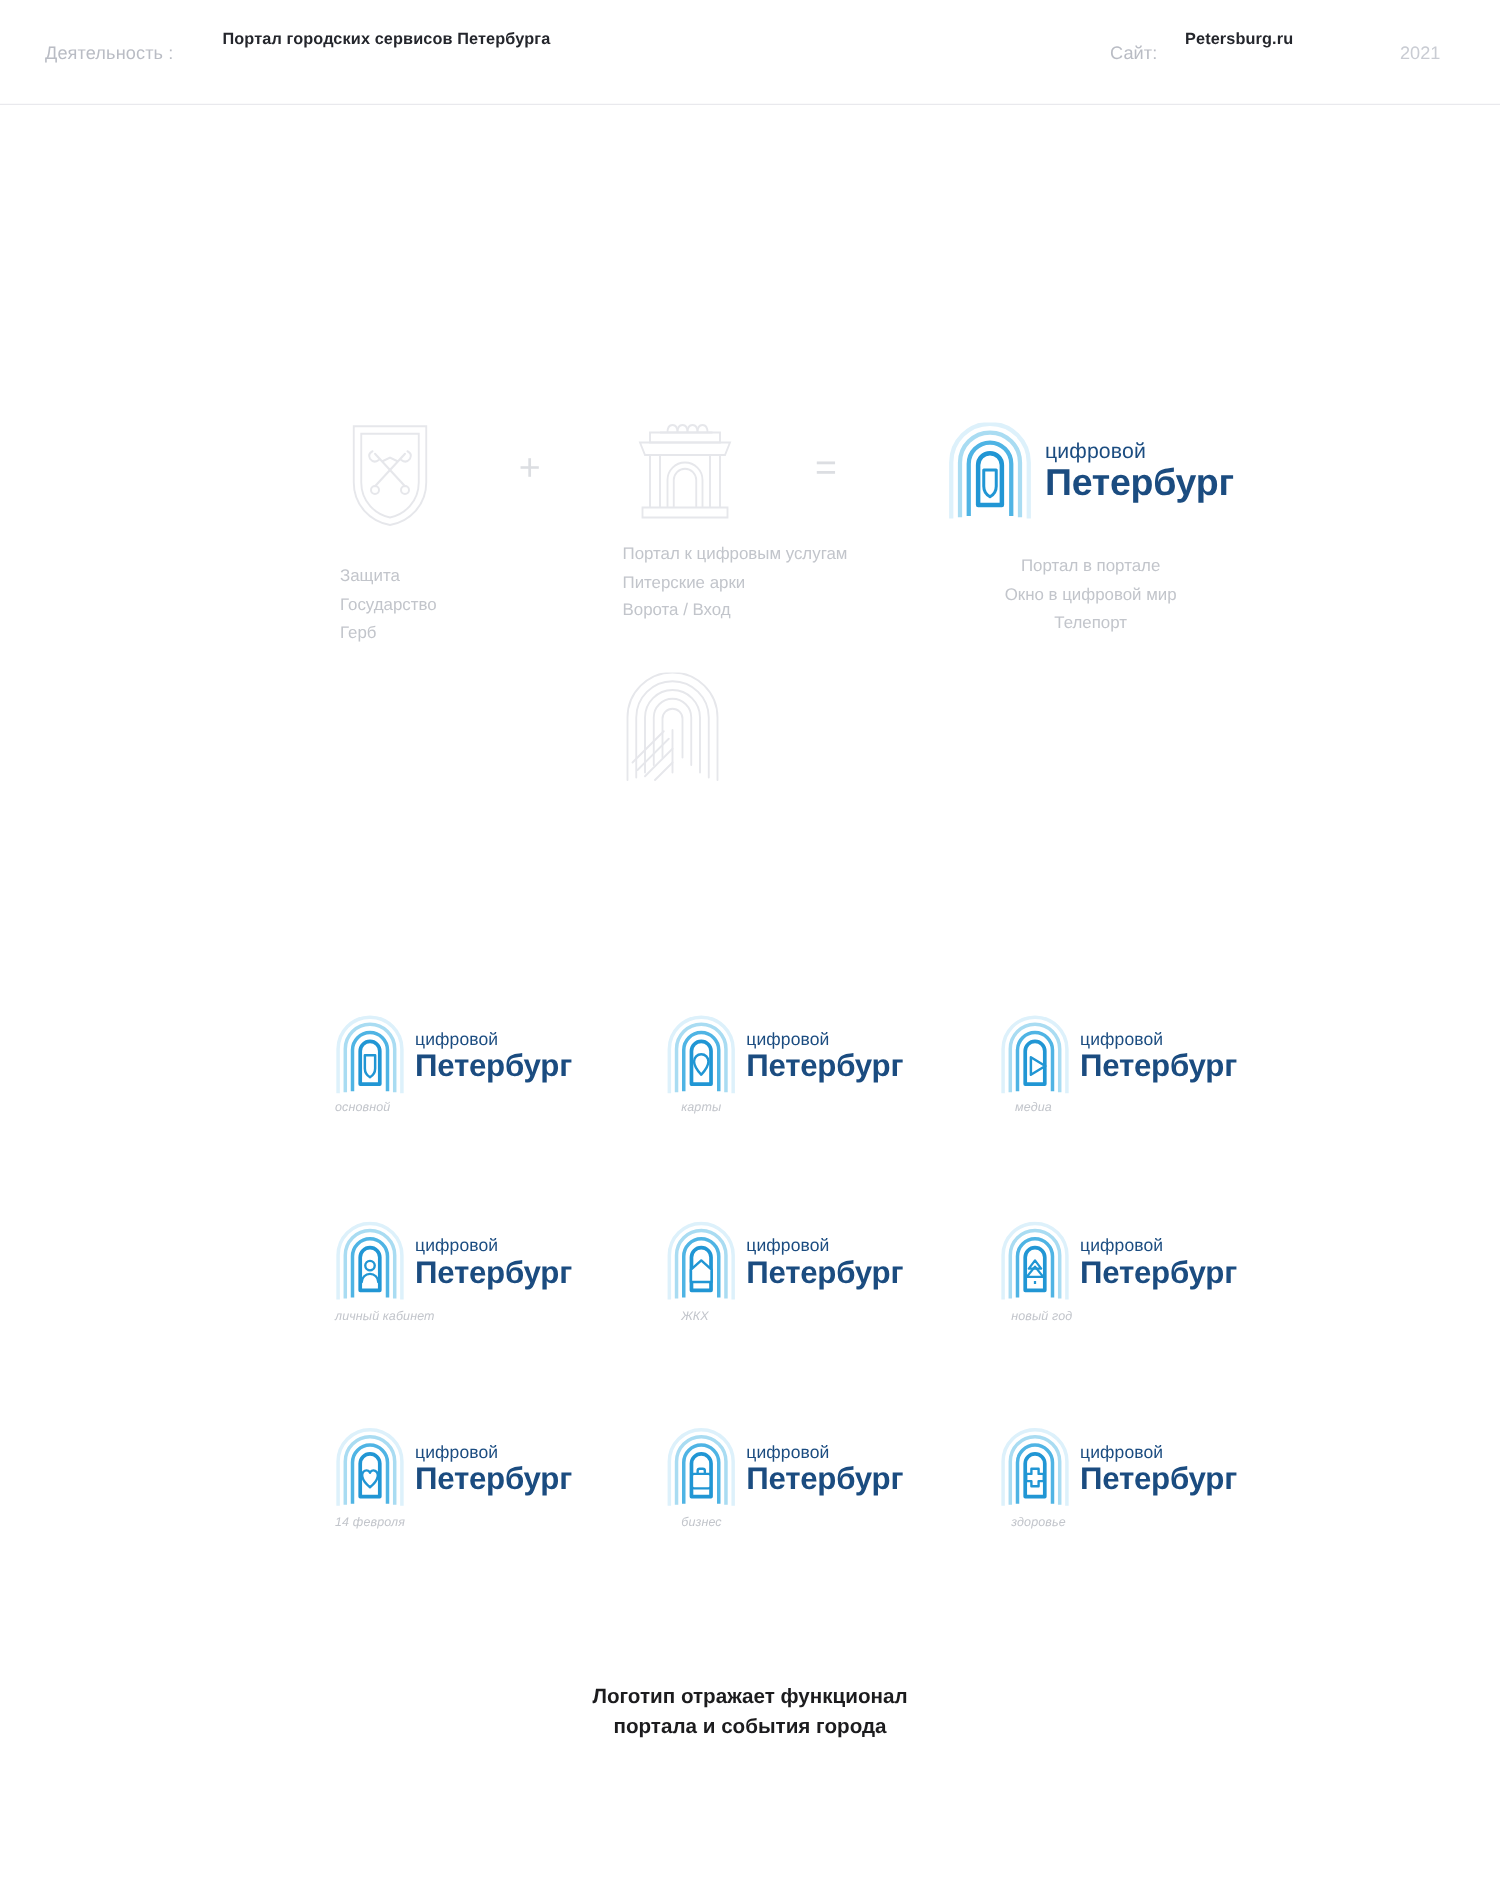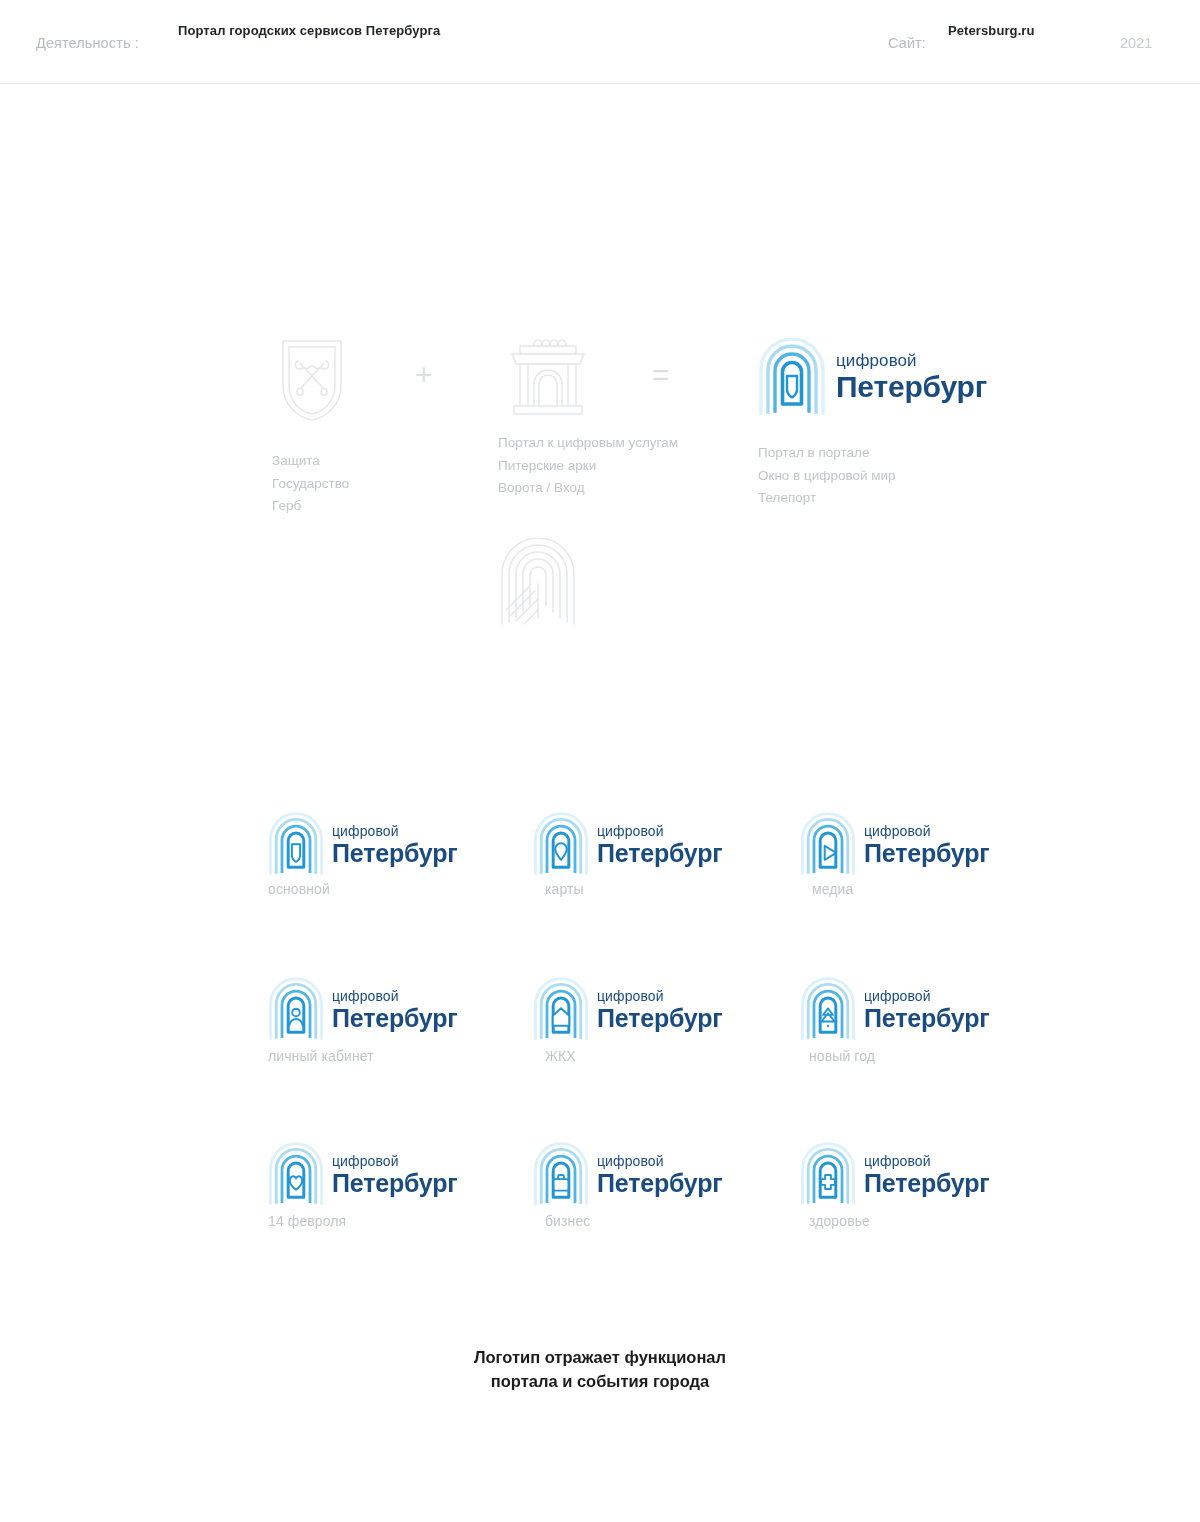--- a/index.html
+++ b/index.html
@@ -128,25 +128,26 @@
     font-size: 14px;
     line-height: 15px;
   }
   .logo.small .logo-bottom {
     font-size: 25px;
     line-height: 27px;
   }
 
   .variant-caption {
     position: absolute;
-    font-size: 14px;
+    font-size: 10px;
     color: #c2c5cb;
     font-weight: 400;
     white-space: nowrap;
     letter-spacing: .1px;
+    font-style: italic;
   }
 
   
   .footer-caption {
     position: absolute;
     width: 1200px;
     left: 0;
     top: 1345px;
     text-align: center;
     font-size: 16.5px;
@@ -241,21 +242,21 @@
           <path d="M17 73 V33 A17 17 0 0 1 51 33 V73" stroke="#4fb4e4" stroke-width="3.4" stroke-linecap="square"></path>
           <path d="M24.5 66 V34 A9.5 9.5 0 0 1 43.5 34 V66 Z" stroke="#2196d4" stroke-width="3.6" stroke-linejoin="round"></path>
           <path d="M29 38 h10 v13 c0 5 -3.6 7.6 -5 8.4 c-1.4 -0.8 -5 -3.4 -5 -8.4 Z" stroke="#2196d4" stroke-width="2.4" stroke-linejoin="round" fill="#ffffff"></path>
         </g>
       </svg>
       <div class="logo-text">
         <div class="logo-top">цифровой</div>
         <div class="logo-bottom">Петербург</div>
       </div>
     </div>
-    <div class="concept-lines" style="margin-top:26px;">
+    <div class="concept-lines" style="margin-top:26px;text-align:center;">
       <div class="concept-line">Портал в портале</div>
       <div class="concept-line">Окно в цифровой мир</div>
       <div class="concept-line">Телепорт</div>
     </div>
   </div>
 
   <div class="concept" style="left:498px; top:538px;">
     <svg class="concept-icon" width="80" height="90" viewBox="0 0 80 90">
       <g fill="none" stroke="#e6e7eb" stroke-width="1.5" stroke-linecap="round">
         <path d="M4 86 V36 A36 36 0 0 1 76 36 V86"></path>

